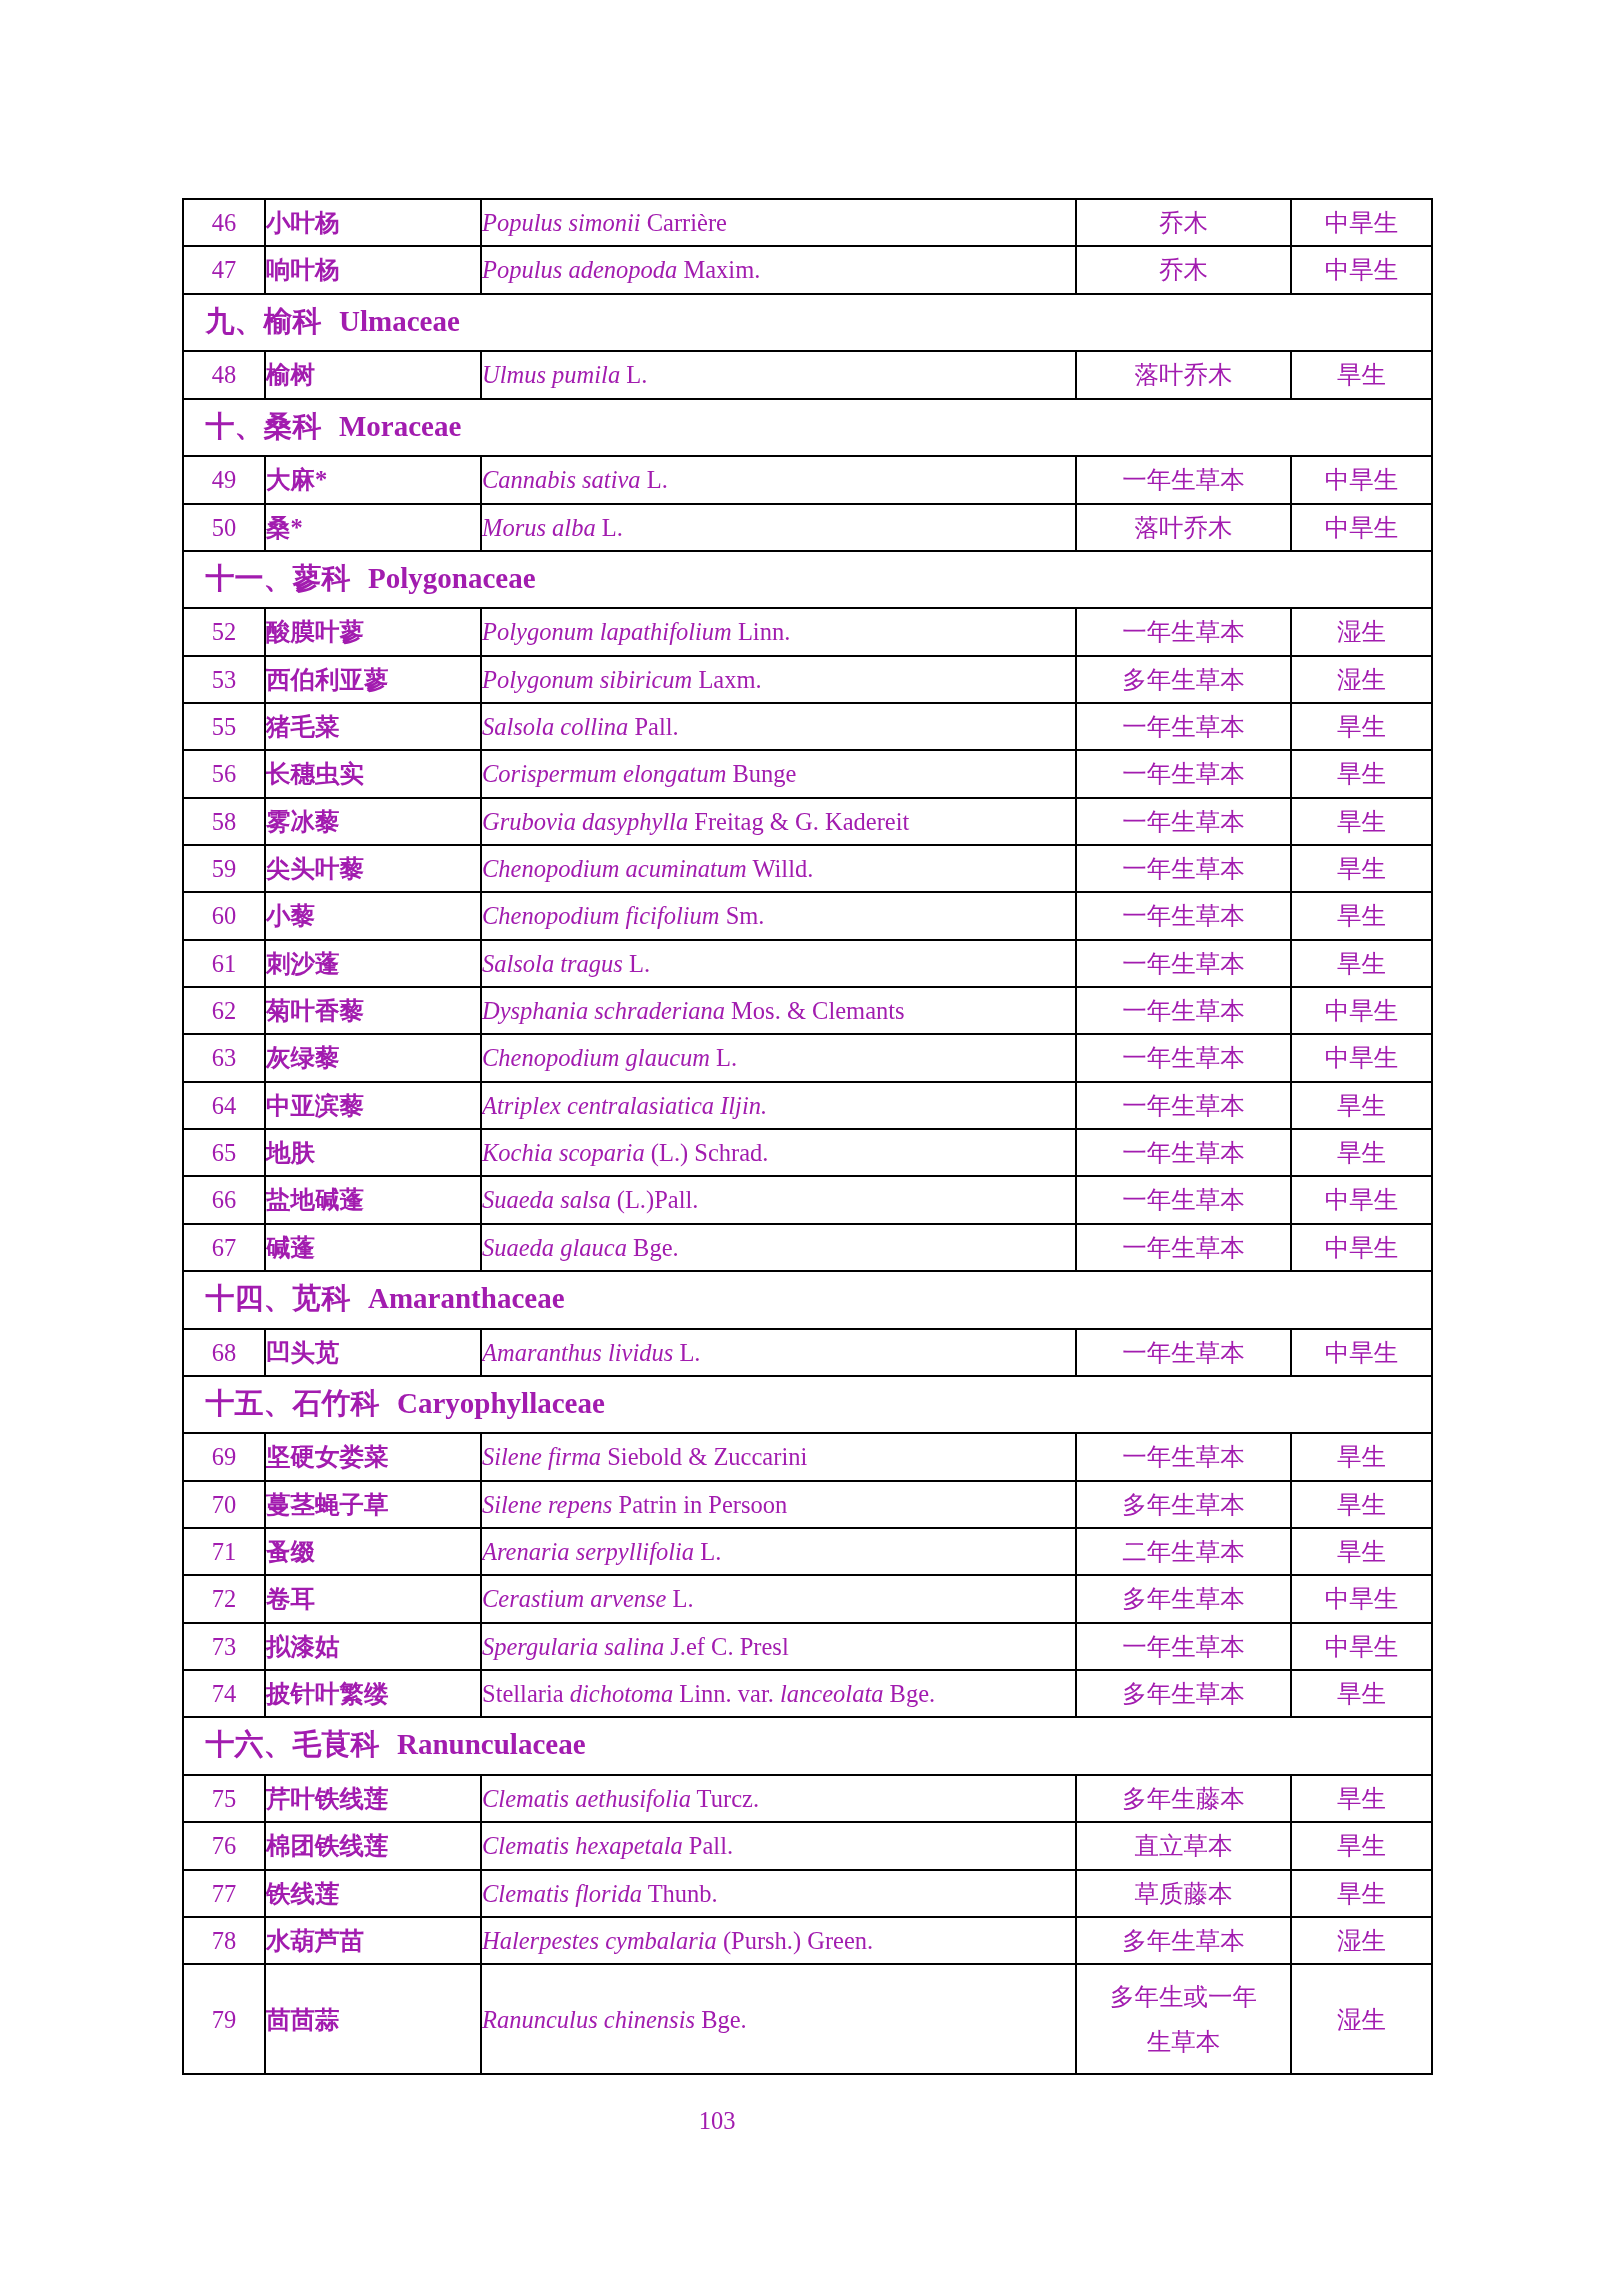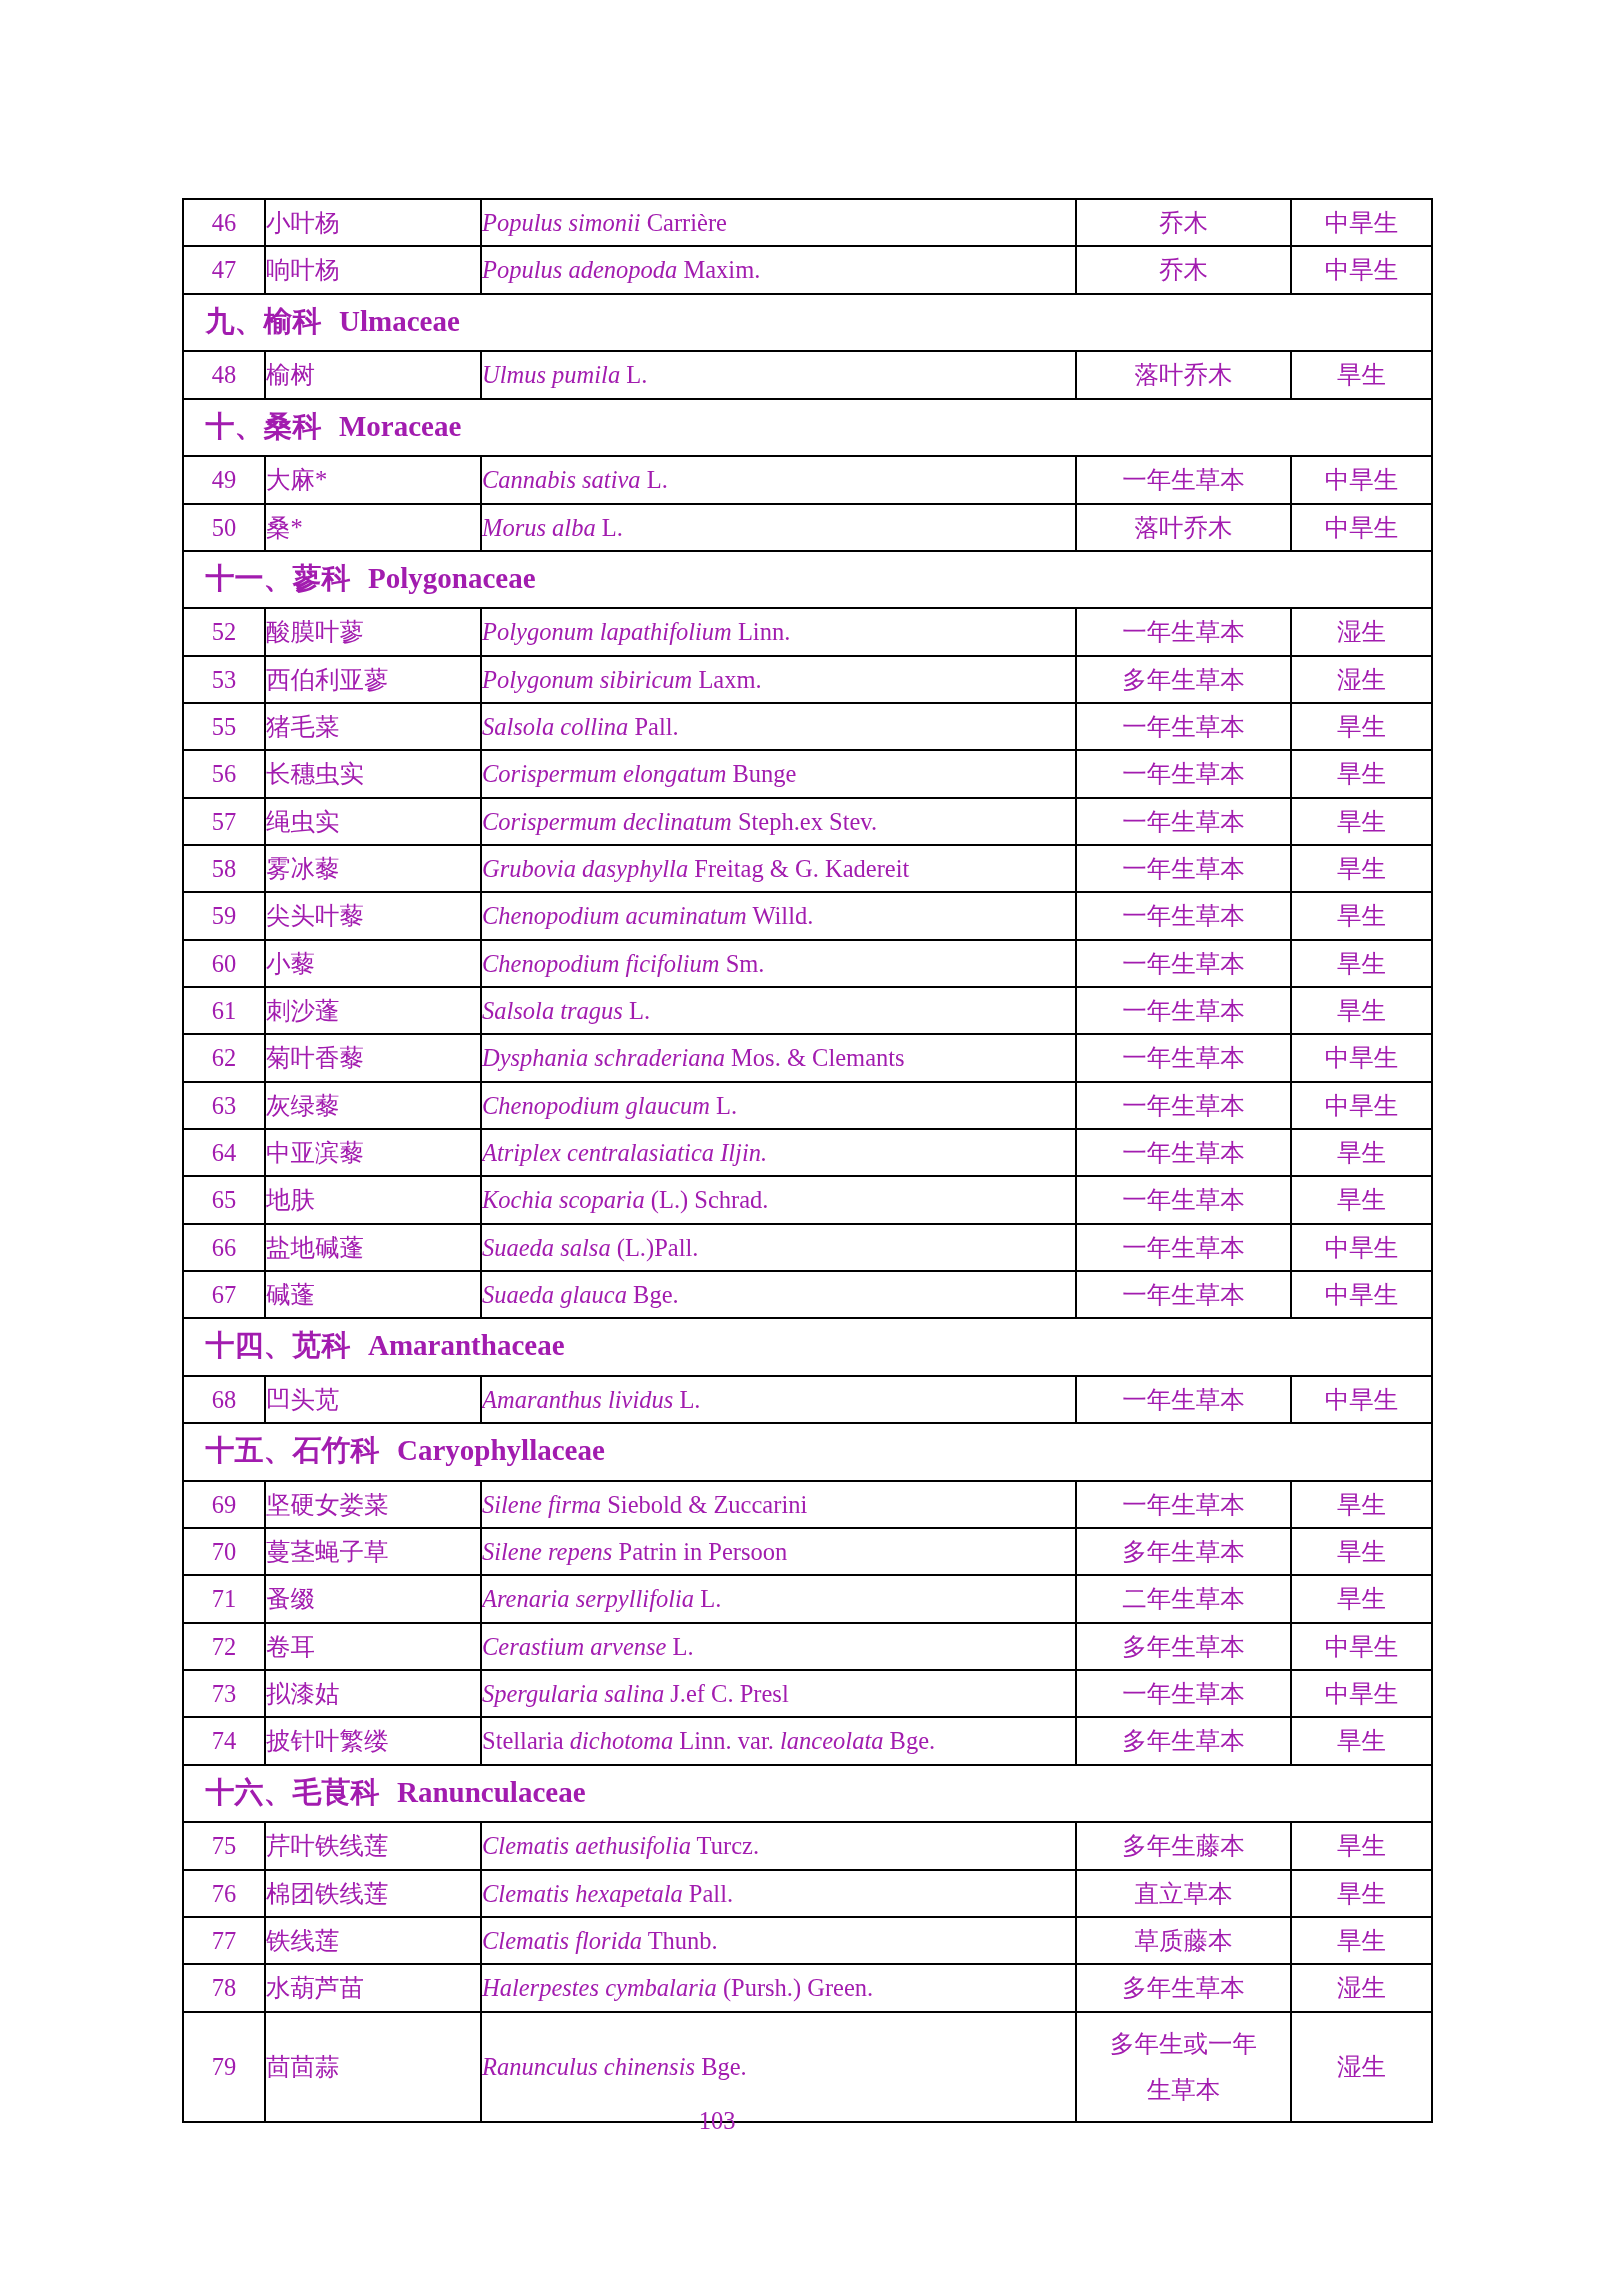--- a/index.html
+++ b/index.html
@@ -31,21 +31,21 @@
   }
   tr.species-row td { height: 44px; }
   tr.species-row.tall td { height: 108px; }
   tr.family-row td {
     height: 45px;
     border-top: 2.9px solid #000;
     border-bottom: 2.9px solid #000;
     padding-left: 21.6px;
   }
   td.num { text-align: center; }
-  td.cn  { padding-left: 13.7px; }
+  td.cn  { padding-left: 13.7px; font-weight: bold; }
   td.latin { padding-left: 15.7px; }
   td.latin .it { font-style: italic; }
   td.form, td.eco { text-align: center; white-space: pre-line; }
   .fam-cn {
     font-family: Liberation Mono, monospace;
     font-weight: bold;
     font-size: 29px;
   }
   .fam-latin {
     font-family: "Liberation Serif", "DejaVu Serif", serif;
@@ -140,27 +140,20 @@
           <td class="eco">旱生</td>
         </tr>
         <tr class="species-row">
           <td class="num">56</td>
           <td class="cn">长穗虫实</td>
           <td class="latin"><span class="it">Corispermum elongatum</span><span> Bunge</span></td>
           <td class="form">一年生草本</td>
           <td class="eco">旱生</td>
         </tr>
         <tr class="species-row">
-          <td class="num">57</td>
-          <td class="cn">绳虫实</td>
-          <td class="latin"><span class="it">Corispermum declinatum</span><span> Steph.ex Stev.</span></td>
-          <td class="form">一年生草本</td>
-          <td class="eco">旱生</td>
-        </tr>
-        <tr class="species-row">
           <td class="num">58</td>
           <td class="cn">雾冰藜</td>
           <td class="latin"><span class="it">Grubovia dasyphylla</span><span> Freitag &amp; G. Kadereit</span></td>
           <td class="form">一年生草本</td>
           <td class="eco">旱生</td>
         </tr>
         <tr class="species-row">
           <td class="num">59</td>
           <td class="cn">尖头叶藜</td>
           <td class="latin"><span class="it">Chenopodium acuminatum</span><span> Willd.</span></td>

